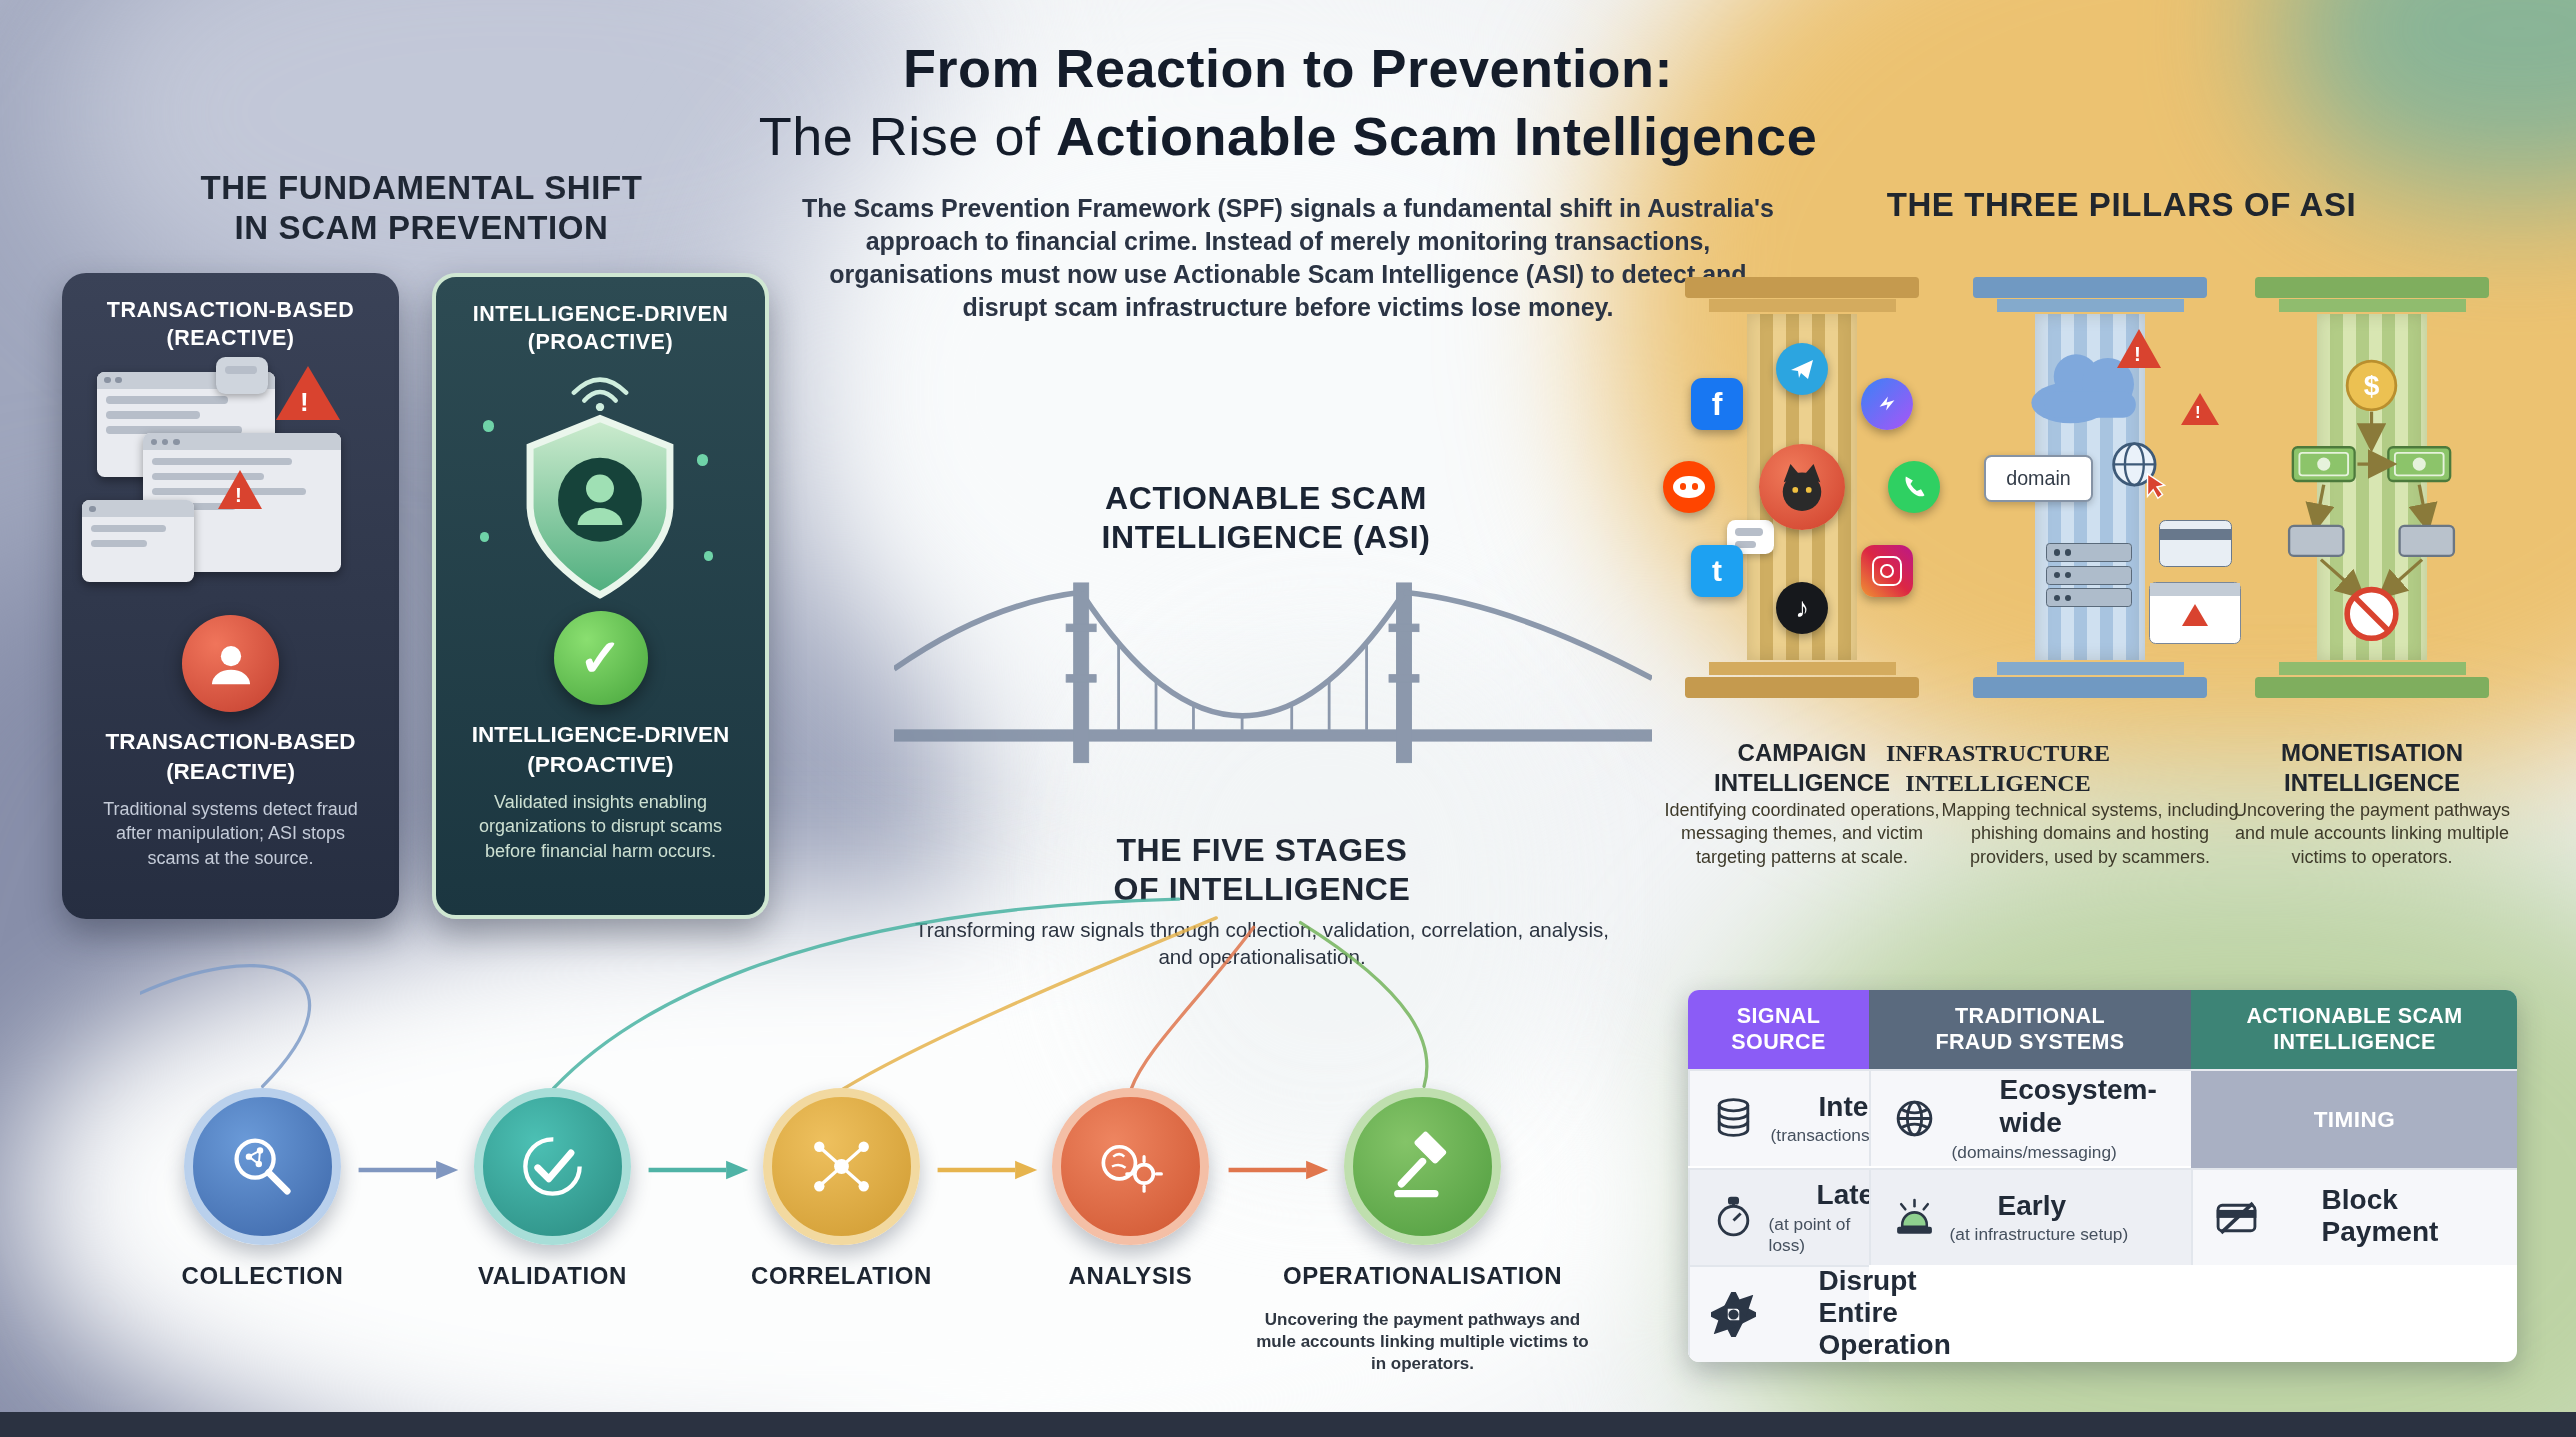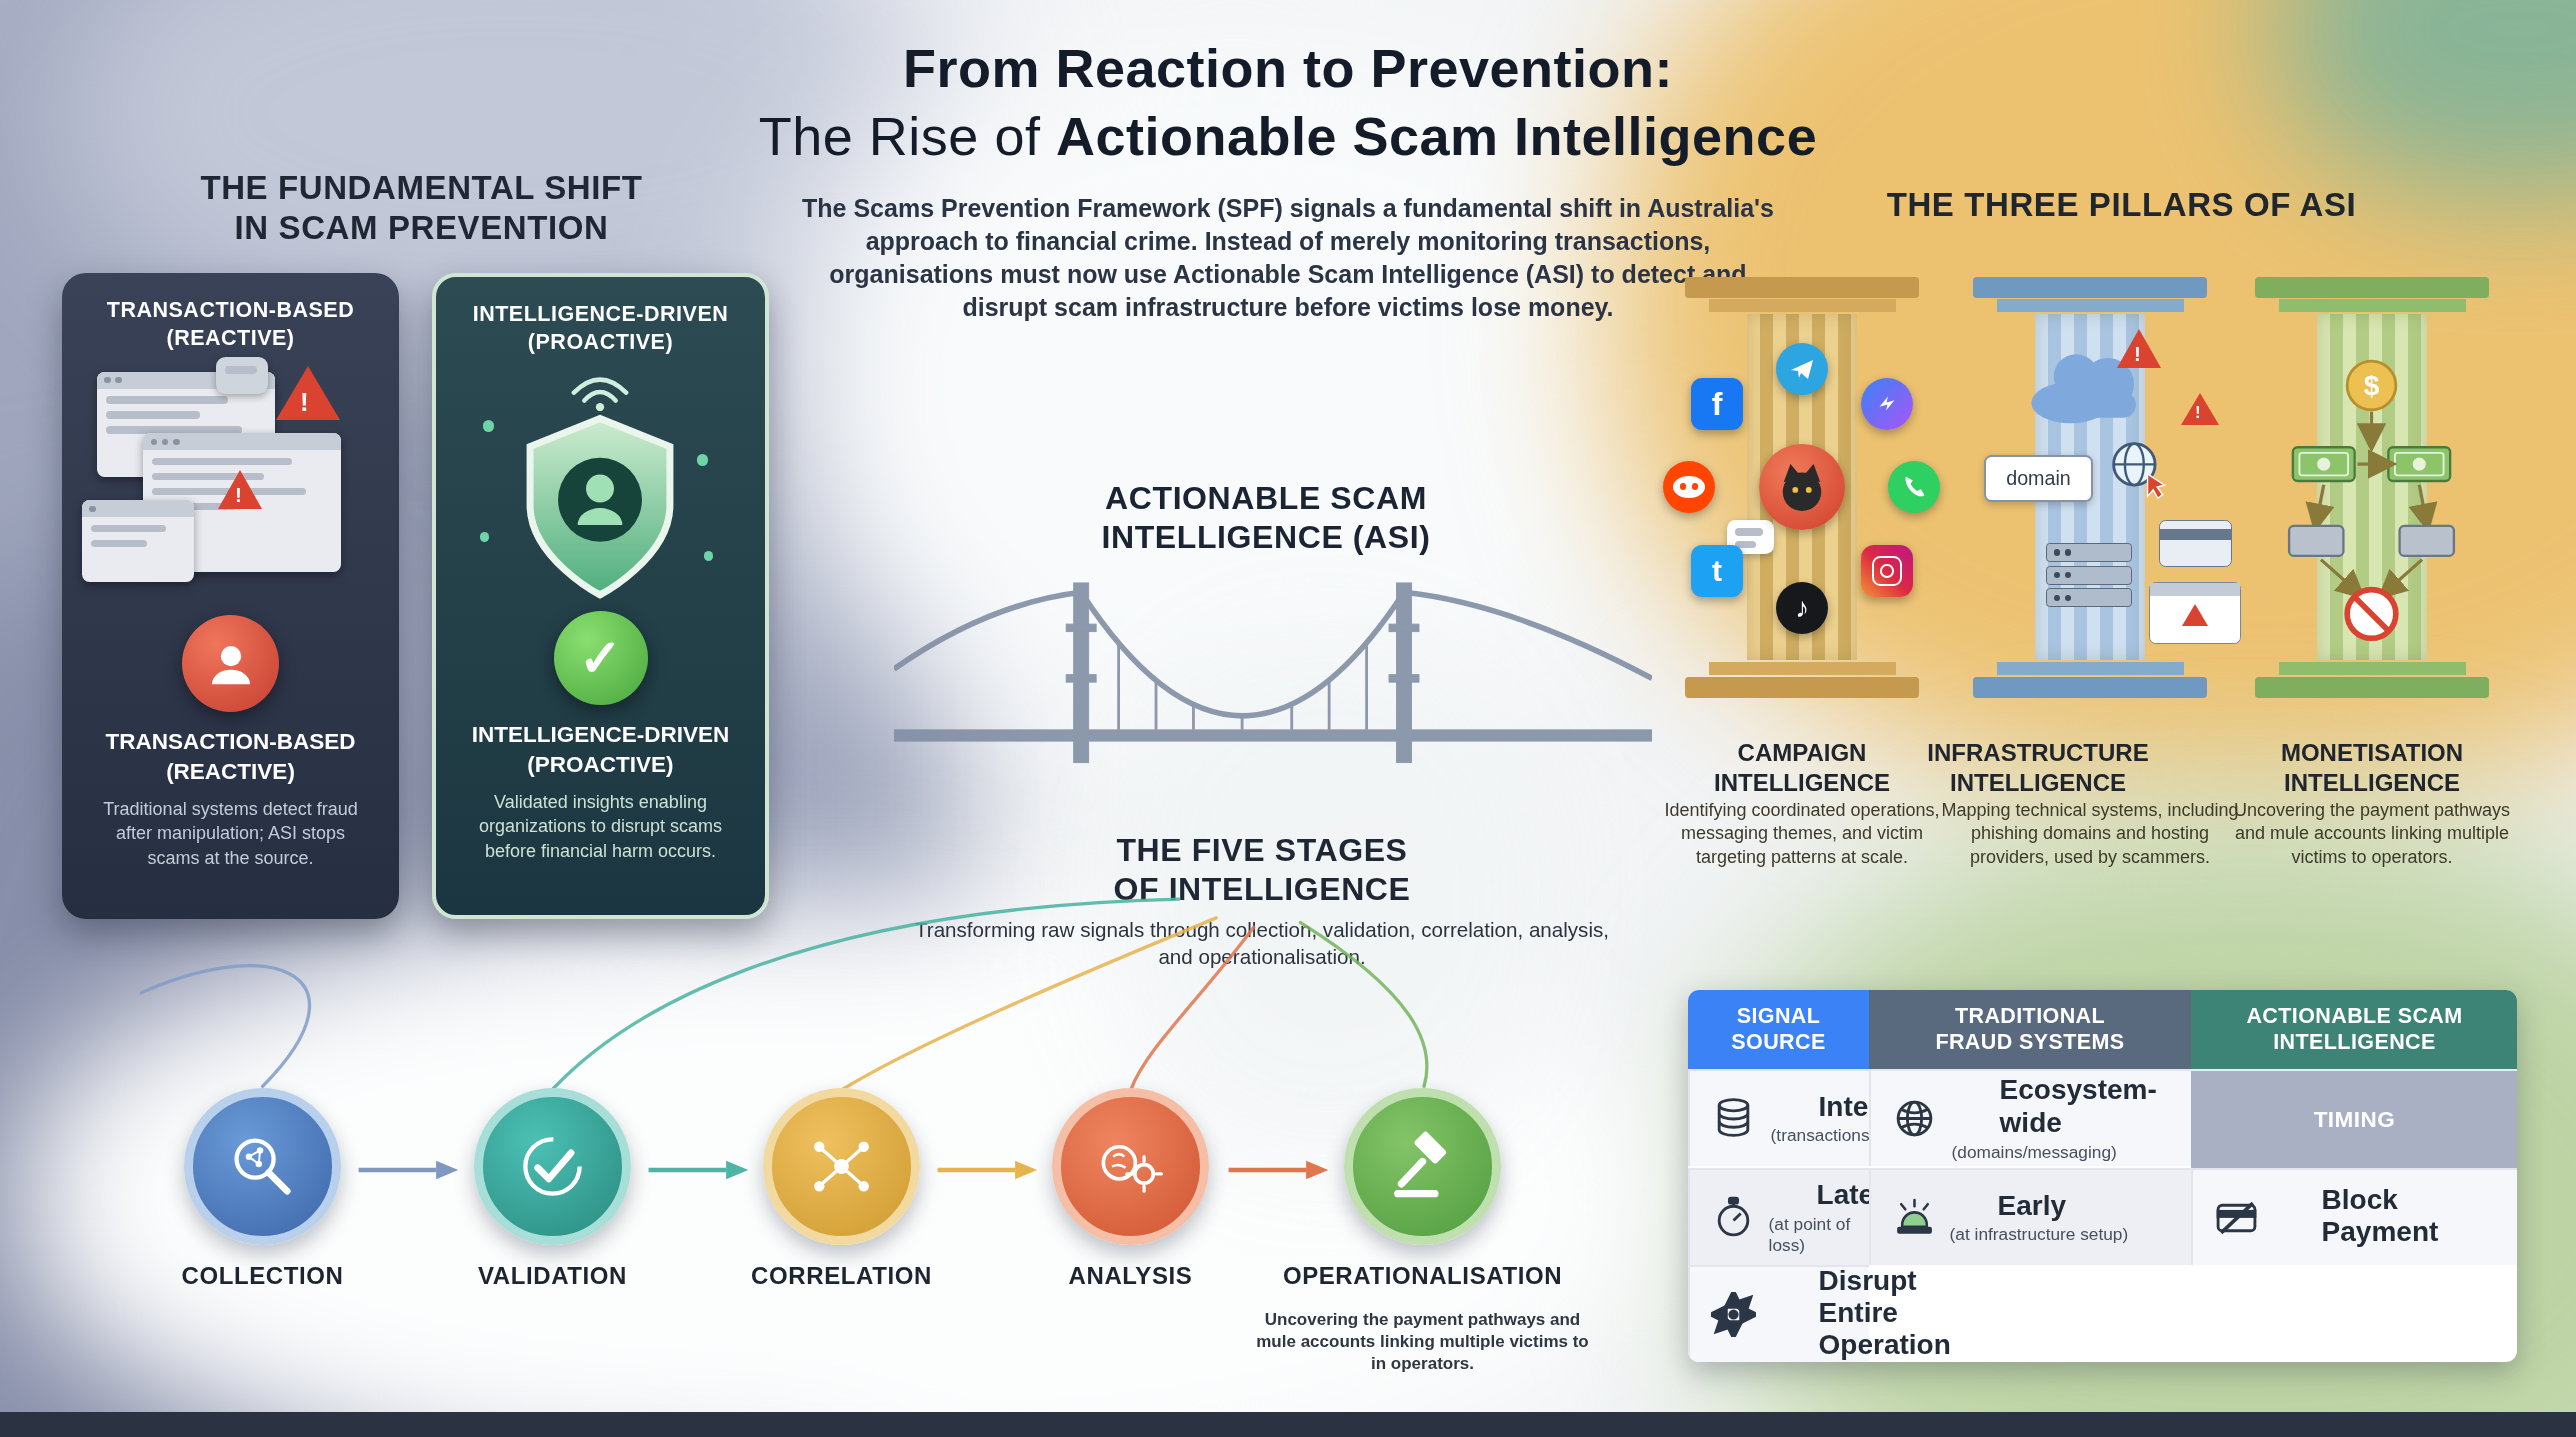--- a/index.html
+++ b/index.html
@@ -74,21 +74,21 @@
     color:#fff;font-weight:bold;box-shadow:0 3.7px 9.4px rgba(0,0,0,.3);z-index:3;}
 
   
   .cmp-caption{position:absolute;left:1676px;top:947px;width:854px;text-align:center;
     font-size:22px;font-weight:bold;color:#3b3524;z-index:2;}
   .cmp-table{position:absolute;left:1688px;top:990px;width:829px;display:grid;
     grid-template-columns:181px 322px 327px;border-radius:11.2px;overflow:hidden;
     box-shadow:0 9.4px 28px rgba(30,40,60,.28);z-index:2;background:#fff;}
   .cmp-h{height:79px;display:flex;align-items:center;justify-content:center;color:#fff;font-weight:bold;
     font-size:21.5px;text-align:center;white-space:pre-line;line-height:1.2;letter-spacing:0.4px;}
-  .h-signal{background:#3b82f6;}
+  .h-signal{background:#8b5cf6;}
   .h-trad{background:#5a6a7e;}
   .h-asi{background:#3d8476;}
   .cmp-label{height:97px;background:#a9b0c3;color:#fff;display:flex;align-items:center;justify-content:center;
     font-weight:bold;font-size:22.5px;border-top:2.8px solid #e8eaf0;letter-spacing:0.5px;}
   .cmp-cell{height:97px;background:#f6f7fa;display:flex;align-items:center;gap:15px;padding-left:20.6px;
     box-sizing:border-box;border-top:2.8px solid #e2e6ec;border-left:2.8px solid #e2e6ec;}
   .cmp-cell.shade{background:#edeff4;gap:13px;}
   .cmp-text{display:flex;flex-direction:column;}
   .cmp-val{font-size:28px;font-weight:bold;color:#222b38;line-height:1.15;padding-left:48px;}
   .cmp-det{font-size:17.3px;font-weight:normal;color:#45505e;margin-top:2.8px;}
@@ -492,21 +492,21 @@
     <line x1="172" y1="226" x2="136" y2="258" stroke="#8a7a3a" stroke-width="3.5" marker-end="url(#ah3)"></line>
     <g>
       <circle cx="118" cy="284" r="26" fill="#fff" stroke="#d9432f" stroke-width="6"></circle>
       <line x1="101" y1="267" x2="135" y2="301" stroke="#d9432f" stroke-width="6"></line>
     </g>
   </svg>
 
   <div class="pillar-title" style="left:1652px;">CAMPAIGN
 INTELLIGENCE</div>
   <div class="pillar-desc" style="left:1652px;">Identifying coordinated operations, messaging themes, and victim targeting patterns at scale.</div>
-  <div class="pillar-title" style="left:1888px;">INFRASTRUCTURE
+  <div class="pillar-title" style="left:1848px;font-family:Liberation Serif, serif;">INFRASTRUCTURE
 INTELLIGENCE</div>
   <div class="pillar-desc" style="left:1940px;">Mapping technical systems, including phishing domains and hosting providers, used by scammers.</div>
   <div class="pillar-title" style="left:2222px;">MONETISATION
 INTELLIGENCE</div>
   <div class="pillar-desc" style="left:2222px;">Uncovering the payment pathways and mule accounts linking multiple victims to operators.</div>
 
 
   <div class="cmp-table">
     <div class="cmp-h h-signal pre">SIGNAL
 SOURCE</div>

